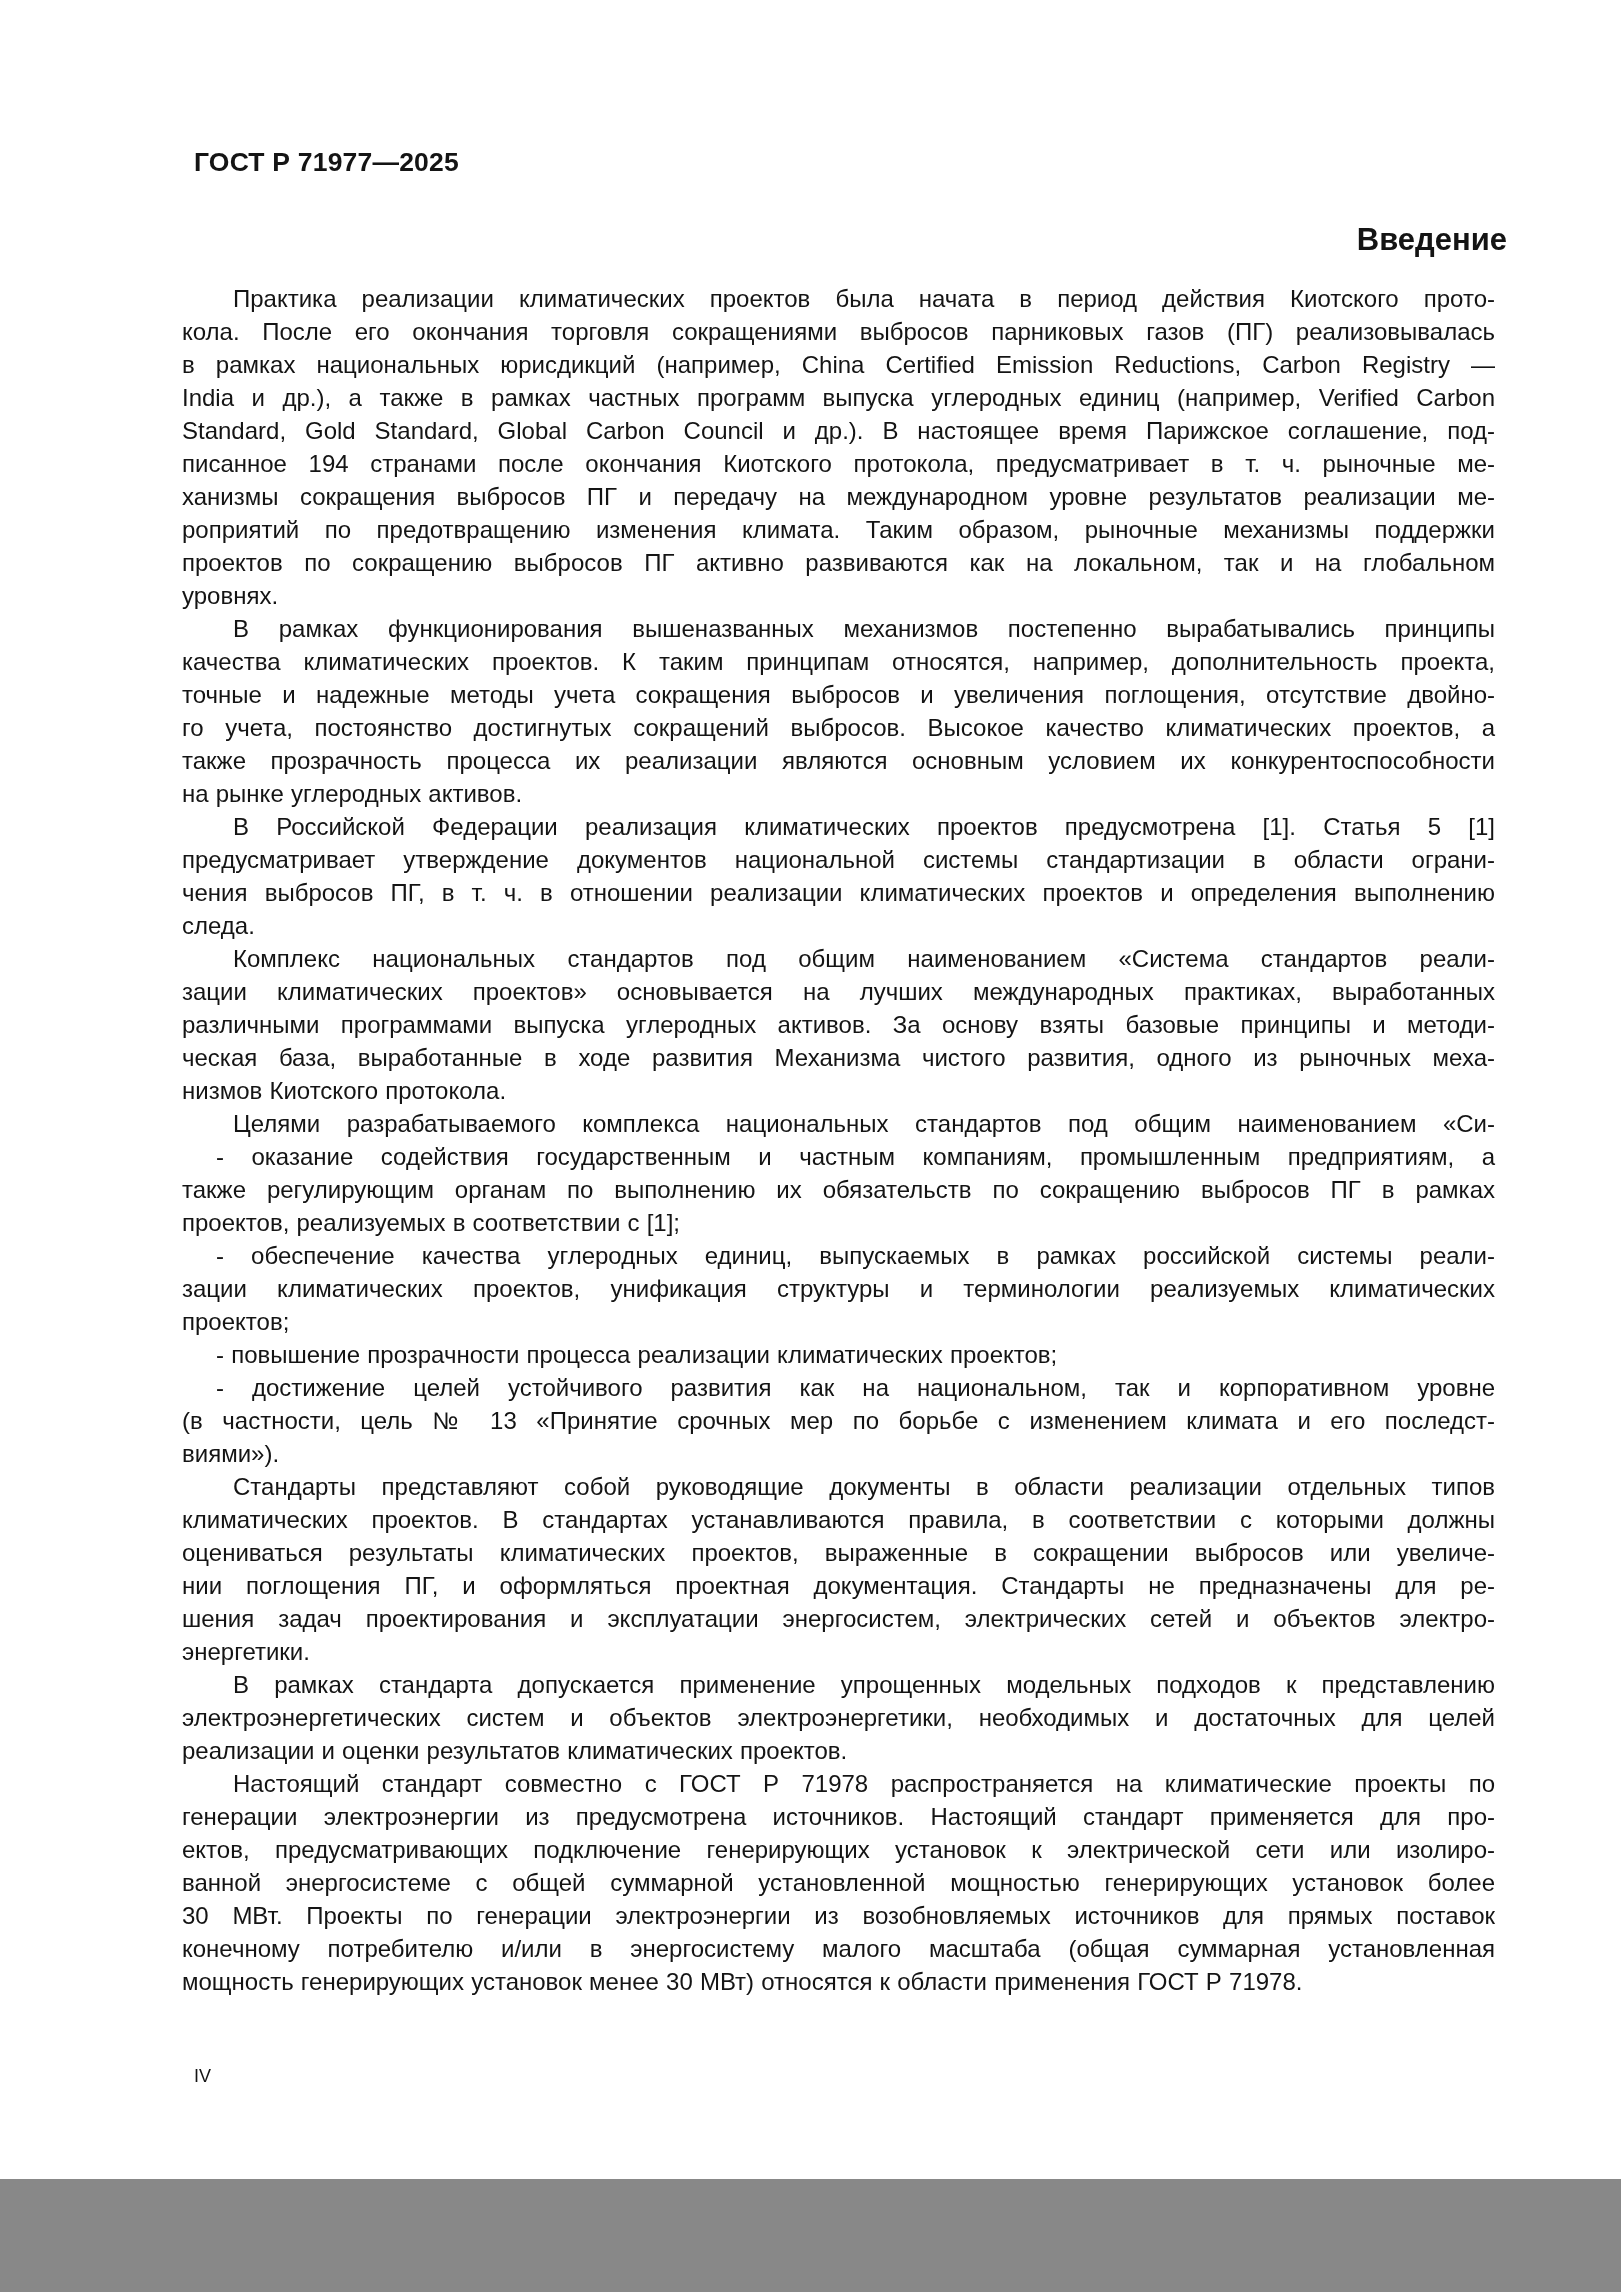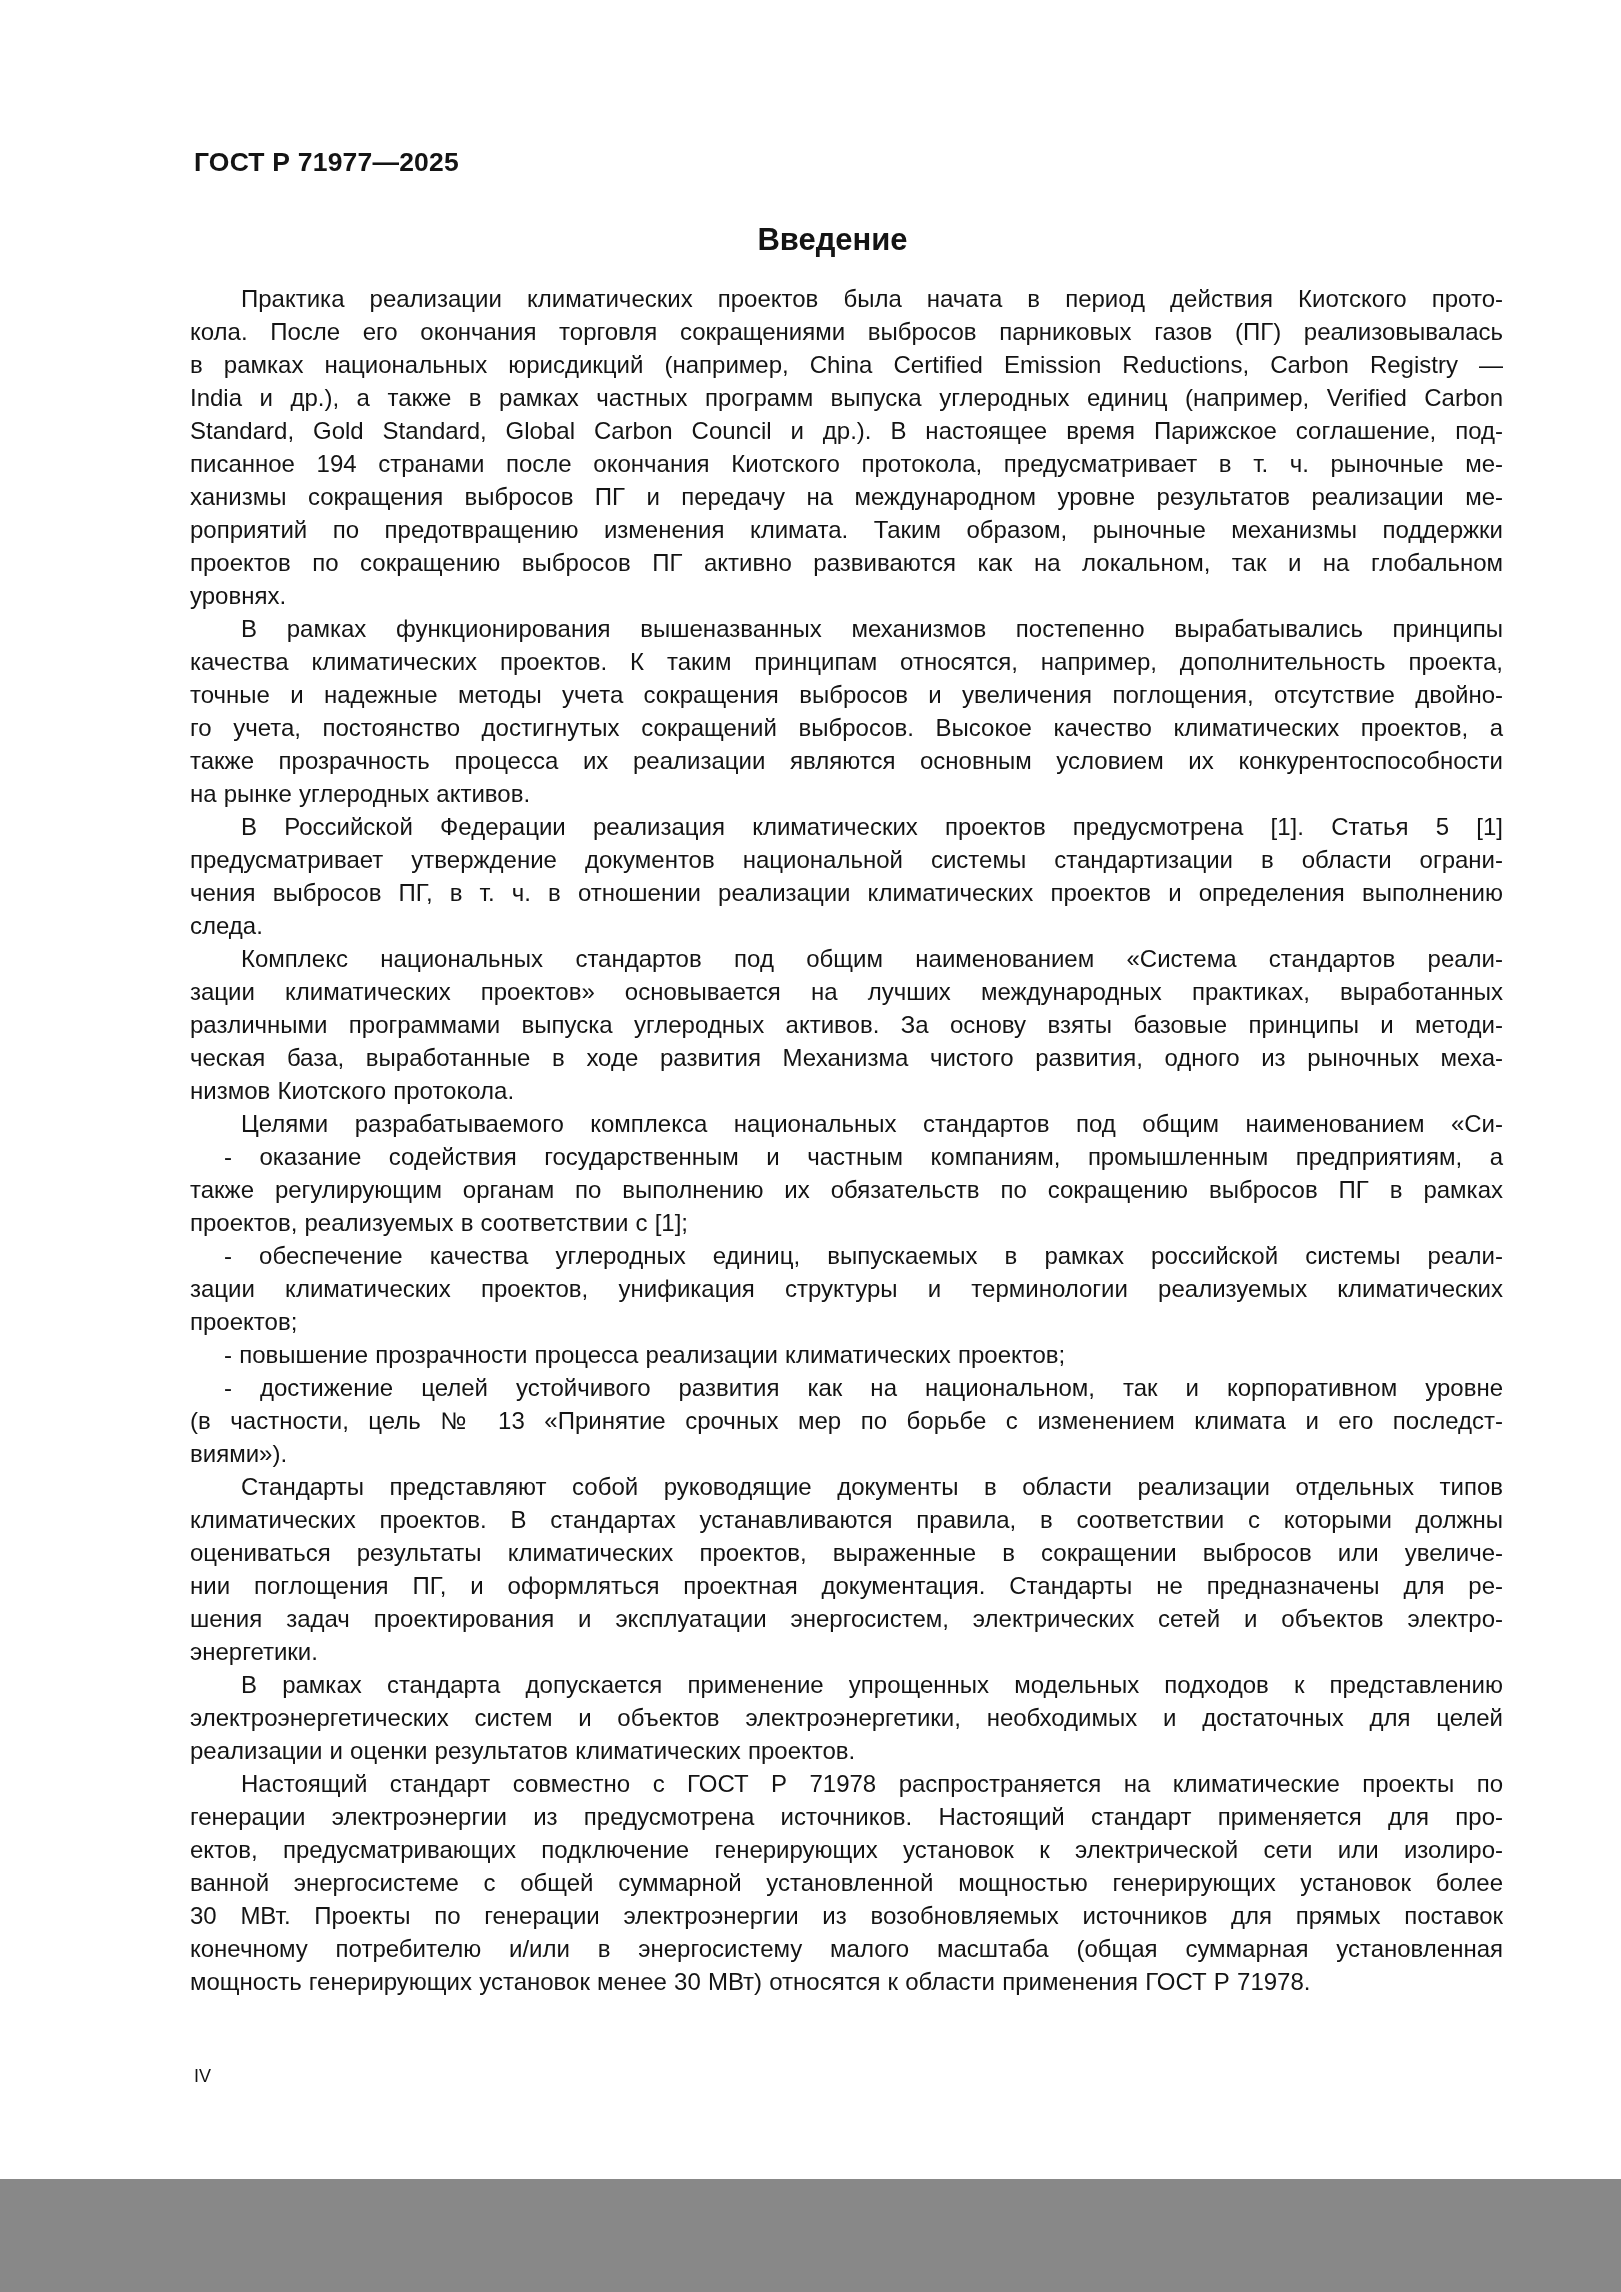--- a/index.html
+++ b/index.html
@@ -20,30 +20,30 @@
     position: absolute;
     left: 194px;
     top: 147px;
     font-size: 26.5px;
     font-weight: bold;
     letter-spacing: 0.2px;
     white-space: nowrap;
   }
   .section-title {
     position: absolute;
-    left: 176px;
+    left: 194px;
     top: 222px;
     width: 1313px;
-    text-align: center;
+    text-align: right;
     font-size: 31px;
     font-weight: bold;
   }
   .body-text {
     position: absolute;
-    left: 190px;
+    left: 182px;
     top: 282px;
     width: 1313px;
     font-size: 24px;
     line-height: 33px;
   }
   .line {
     text-align: justify;
     text-align-last: justify;
     word-spacing: 0.5px;
   }

